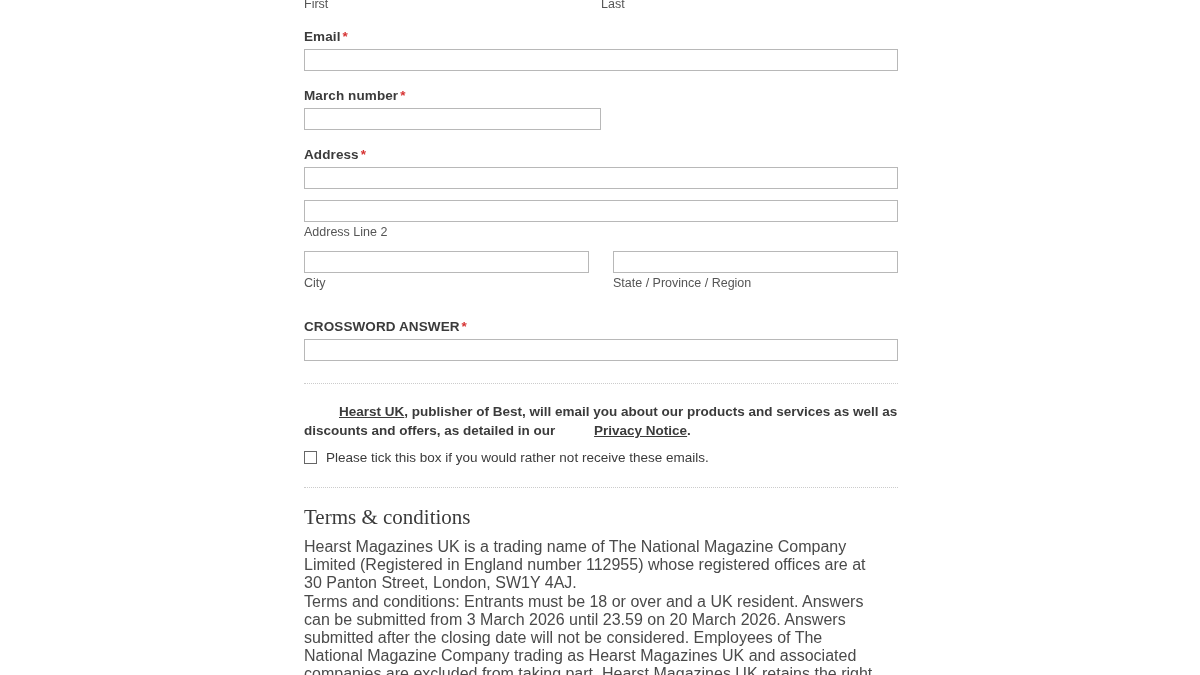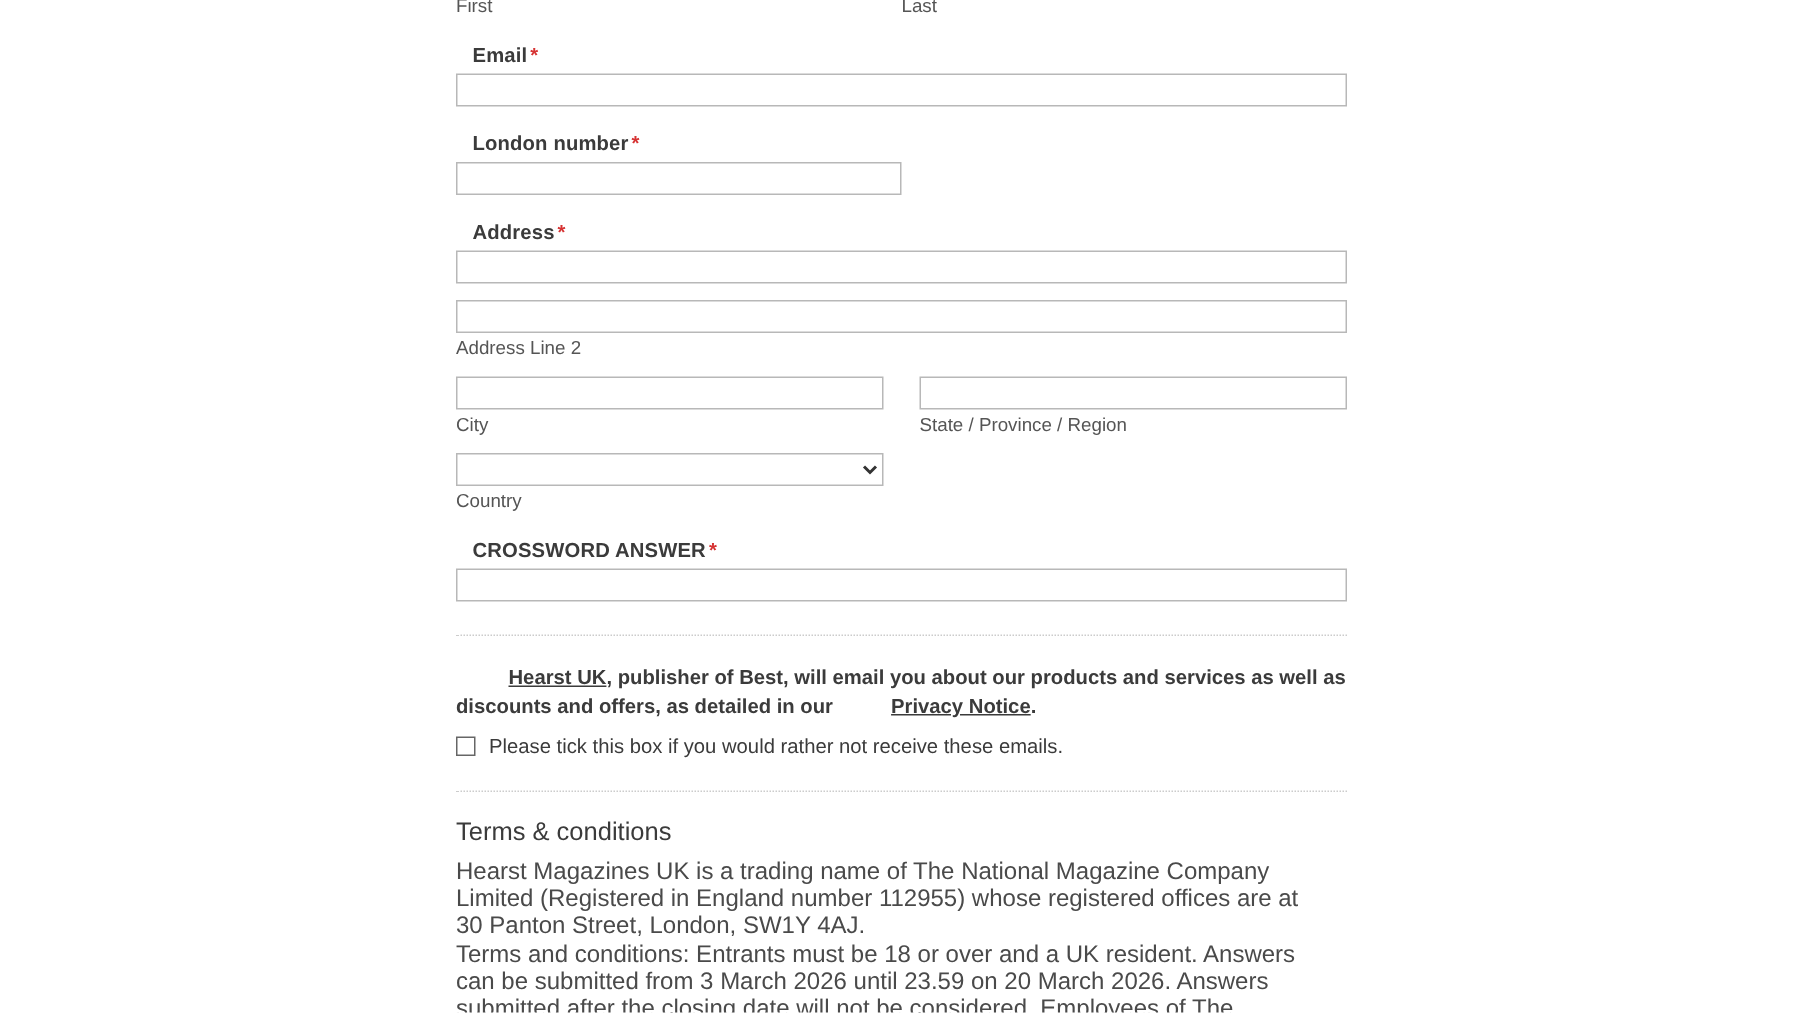--- a/index.html
+++ b/index.html
@@ -35,21 +35,20 @@
   .name-col {
     width: 297px;
   }
   .field-label {
     font-size: 13.5px;
     font-weight: bold;
     color: #3b3b3b;
     margin-top: 17px;
     margin-bottom: 5px;
     letter-spacing: 0.1px;
-    margin-left: 11px;
   }
   .field-label.caps {
     text-transform: uppercase;
     font-size: 13.5px;
   }
   .req {
     color: #d63333;
     font-weight: bold;
     margin-left: 2px;
   }
@@ -119,24 +118,25 @@
     box-sizing: border-box;
     margin-right: 9px;
     flex: none;
   }
   .cb-label {
     font-size: 13.5px;
     color: #3b3b3b;
     text-align: center;
   }
   .tc-title {
-    font-size: 17px;
+    font-size: 21px;
     color: #3b3b3b;
     margin-top: 17px;
     margin-bottom: 8px;
+    font-family: Liberation Serif, serif;
   }
   .tc-para {
     font-size: 16px;
     line-height: 18px;
     color: #4a4a4a;
     width: 580px;
   }
   .tc-para + .tc-para { margin-top: 1px; }
 </style>
 </head>
@@ -152,21 +152,21 @@
       <div class="sub-label">Last</div>
     </div>
   </div>
 
   <div class="field-label">
     <span>Email</span><span class="req">*</span>
   </div>
   <input class="txt full" type="text" value="" style="">
 
   <div class="field-label">
-    <span>London number</span><span class="req">*</span>
+    <span>March number</span><span class="req">*</span>
   </div>
   <input class="txt phone" type="text" value="" style="">
 
   <div class="field-label">
     <span>Address</span><span class="req">*</span>
   </div>
   <input class="txt full" type="text" value="" style="">
 
   <div style="margin-top:11px;">
     <input class="txt full" type="text" value="" style="">
@@ -178,26 +178,20 @@
       <input class="txt half" type="text" value="" style="">
       <div class="sub-label">City</div>
     </div>
     <div class="col">
       <input class="txt half" type="text" value="" style="">
       <div class="sub-label">State / Province / Region</div>
     </div>
   </div>
 
   <div class="two-col">
-    <div class="col">
-      <select class="half">
-        <option></option>
-      </select>
-      <div class="sub-label">Country</div>
-    </div>
   </div>
 
   <div class="field-label caps">
     <span>CROSSWORD ANSWER</span><span class="req">*</span>
   </div>
   <input class="txt full" type="text" value="" style="">
 
   <div class="divider"></div>
 
   <div class="optin-text">

